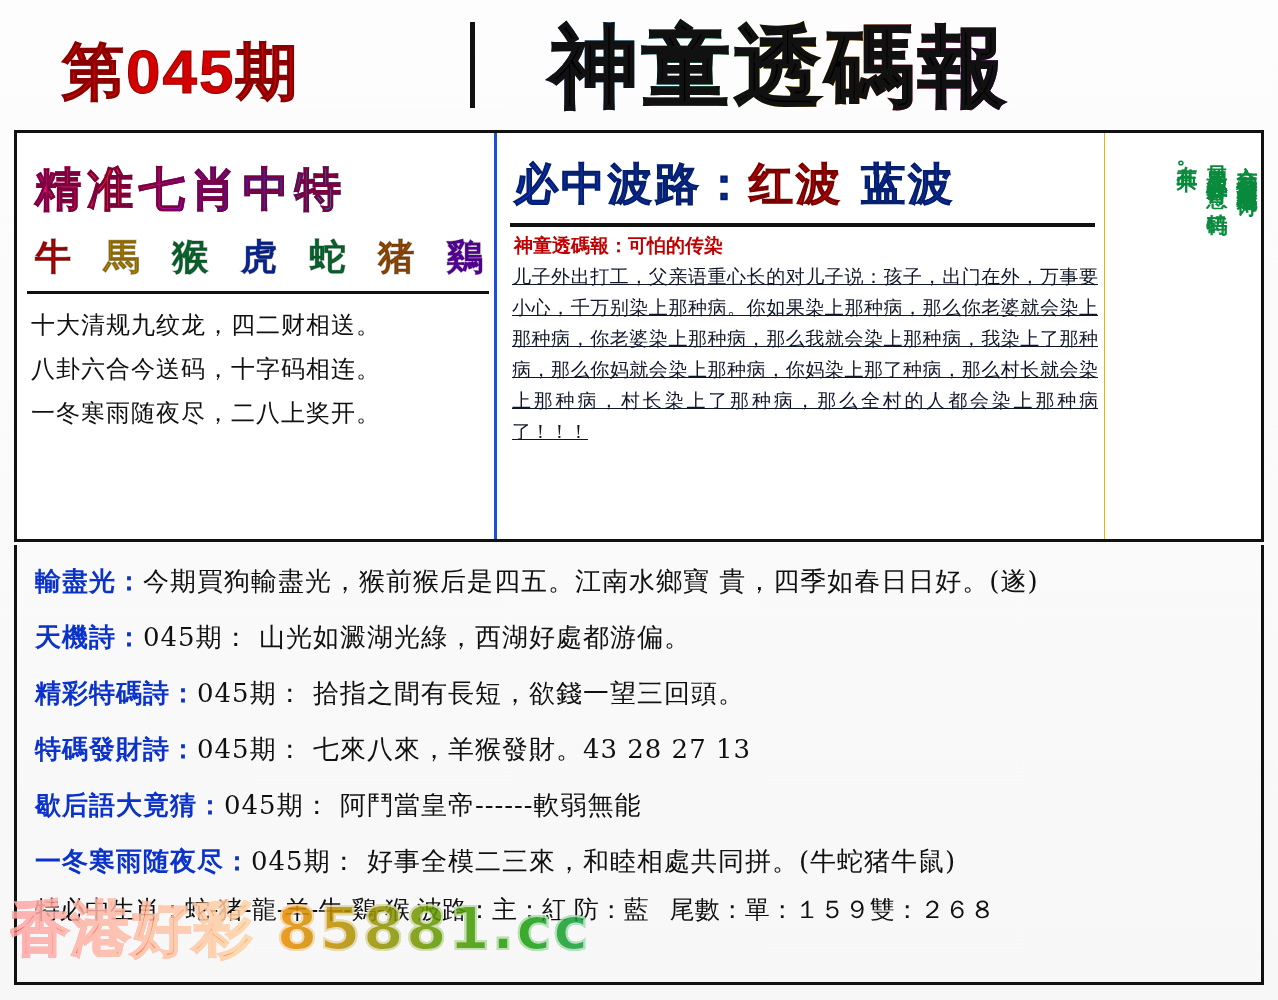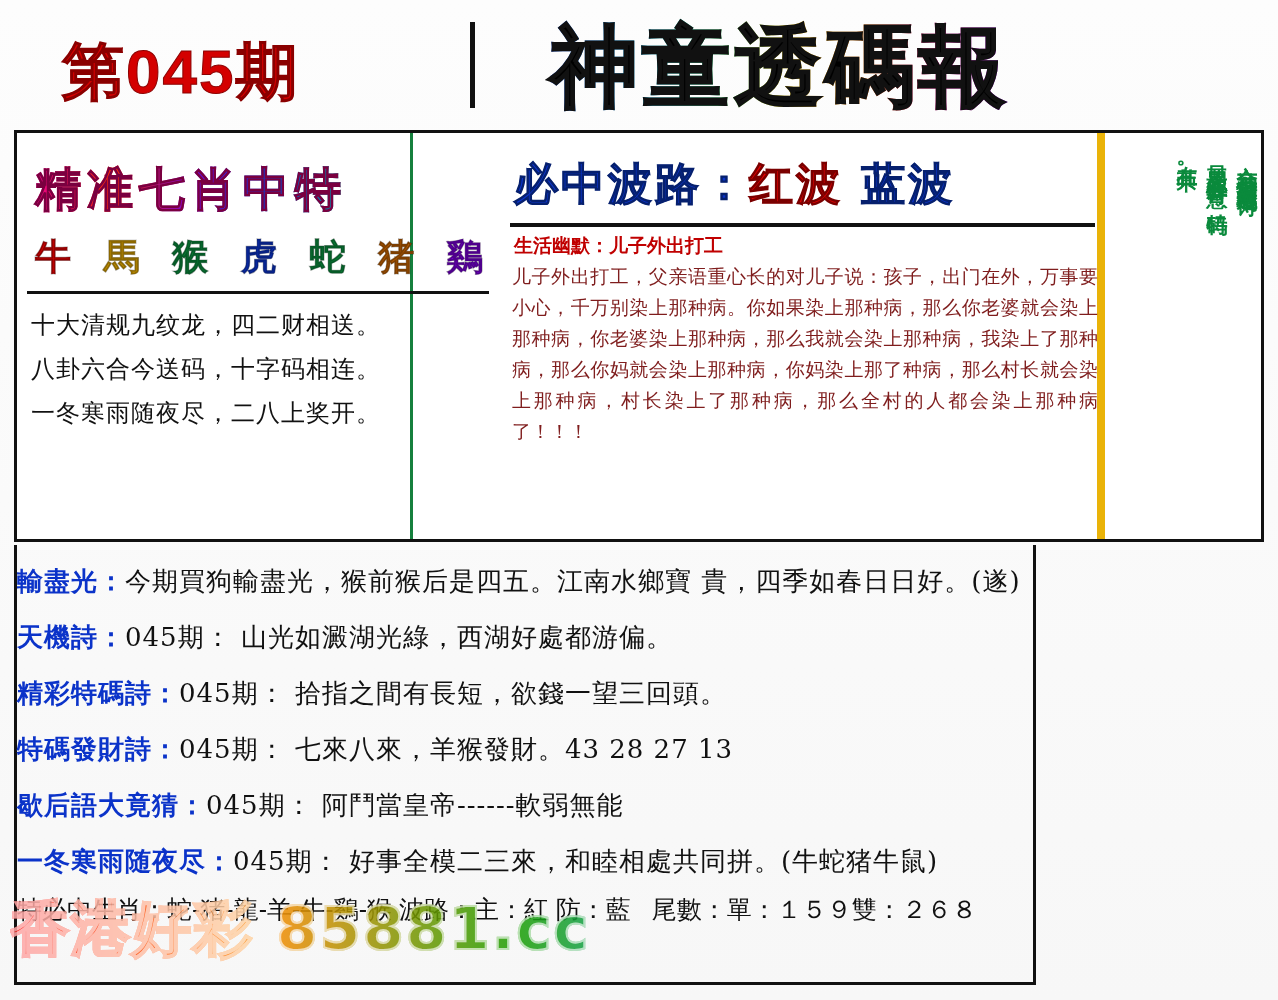--- a/index.html
+++ b/index.html
@@ -41,26 +41,26 @@
     -webkit-text-stroke:2px #111;
     text-shadow:0 0 0 #000;
   }
   
   .board{
     position:absolute;left:14px;top:130px;width:1250px;height:412px;
     border:3px solid #111;background:#fff;
     box-sizing:border-box;
   }
   .col-left{
-    position:absolute;left:0;top:0;width:396px;height:100%;
-    border-right:3px solid #15803d;box-sizing:border-box;
+    position:absolute;left:0;top:0;width:480px;height:100%;
+    border-right:3px solid #1d4ed8;box-sizing:border-box;
   }
   .col-mid{
     position:absolute;left:483px;top:0;width:605px;height:100%;
-    border-right:8px solid #eab308;box-sizing:border-box;
+    border-right:1px solid #eab308;box-sizing:border-box;
   }
   .col-right{
     position:absolute;left:1088px;top:0;width:159px;height:100%;
     box-sizing:border-box;
   }
   
   .lead-title{
     position:absolute;left:18px;top:26px;
     font-size:46px;font-weight:bold;
     font-family:"DejaVu Serif","Liberation Serif",serif;
@@ -104,47 +104,48 @@
   .mid-rule{
     position:absolute;left:10px;top:90px;width:585px;height:4px;background:#111;
   }
   .humor-head{
     position:absolute;left:14px;top:100px;
     font-size:19px;color:#c00000;font-weight:bold;
     font-family:"DejaVu Sans","Liberation Sans",sans-serif;
   }
   .humor-body{
     position:absolute;left:12px;top:128px;width:586px;
-    font-size:19px;line-height:31px;color:#7f1d1d;
+    font-size:19px;line-height:31px;color:#0f172a;
     font-family:"DejaVu Sans","Liberation Sans",sans-serif;
     text-align:justify;
+    text-decoration:underline;
   }
   
   .vert-wrap{
     position:absolute;left:0;top:10px;width:159px;height:395px;
     display:flex;flex-direction:row-reverse;justify-content:flex-start;gap:4px;
     padding:6px 4px;box-sizing:border-box;
   }
   .vcol{
     writing-mode:vertical-rl;
     text-orientation:upright;
     font-size:21px;line-height:26px;font-weight:bold;
     font-family:"DejaVu Serif","Liberation Serif",serif;
     letter-spacing:3px;
     color:#0a8a3c;
   }
   .vcol.c1{color:#0a8a3c;}
   .vcol.c2{color:#0a8a3c;}
   .vcol.c3{color:#0a8a3c;}
   
   .bottom{
-    position:absolute;left:14px;top:545px;width:1022px;height:440px;
+    position:absolute;left:14px;top:545px;width:1250px;height:440px;
     border:3px solid #111;border-top:none;background:transparent;
     box-sizing:border-box;
-    padding:8px 18px 0 0;
+    padding:8px 18px 0 18px;
   }
   .line{
     font-size:26px;line-height:56px;color:#111;
     font-family:"DejaVu Serif","Liberation Serif",serif;
     white-space:nowrap;
     letter-spacing:1px;
   }
   .line .blu{color:#0b33c9;font-weight:bold;}
   
   .lastline{
@@ -195,21 +196,21 @@
         <div>八卦六合今送码，十字码相连。</div>
         <div>一冬寒雨随夜尽，二八上奖开。</div>
       </div>
     </div>
 
     <div class="col-mid">
       <div class="mid-title">
         <span>必中波路：</span><span class="red">红波</span> <span class="blue">蓝波</span>
       </div>
       <div class="mid-rule"></div>
-      <div class="humor-head">生活幽默：儿子外出打工</div>
+      <div class="humor-head">神童透碼報：可怕的传染</div>
       <div class="humor-body">儿子外出打工，父亲语重心长的对儿子说：孩子，出门在外，万事要小心，千万别染上那种病。你如果染上那种病，那么你老婆就会染上那种病，你老婆染上那种病，那么我就会染上那种病，我染上了那种病，那么你妈就会染上那种病，你妈染上那了种病，那么村长就会染上那种病，村长染上了那种病，那么全村的人都会染上那种病了！！！</div>
     </div>
 
     <div class="col-right">
       <div class="vert-wrap">
         <div class="vcol c1">六合神童特別奉獻透码诗</div>
         <div class="vcol c2">只要用心解开诗意，特码</div>
         <div class="vcol c3">在其中。</div>
       </div>
     </div>

